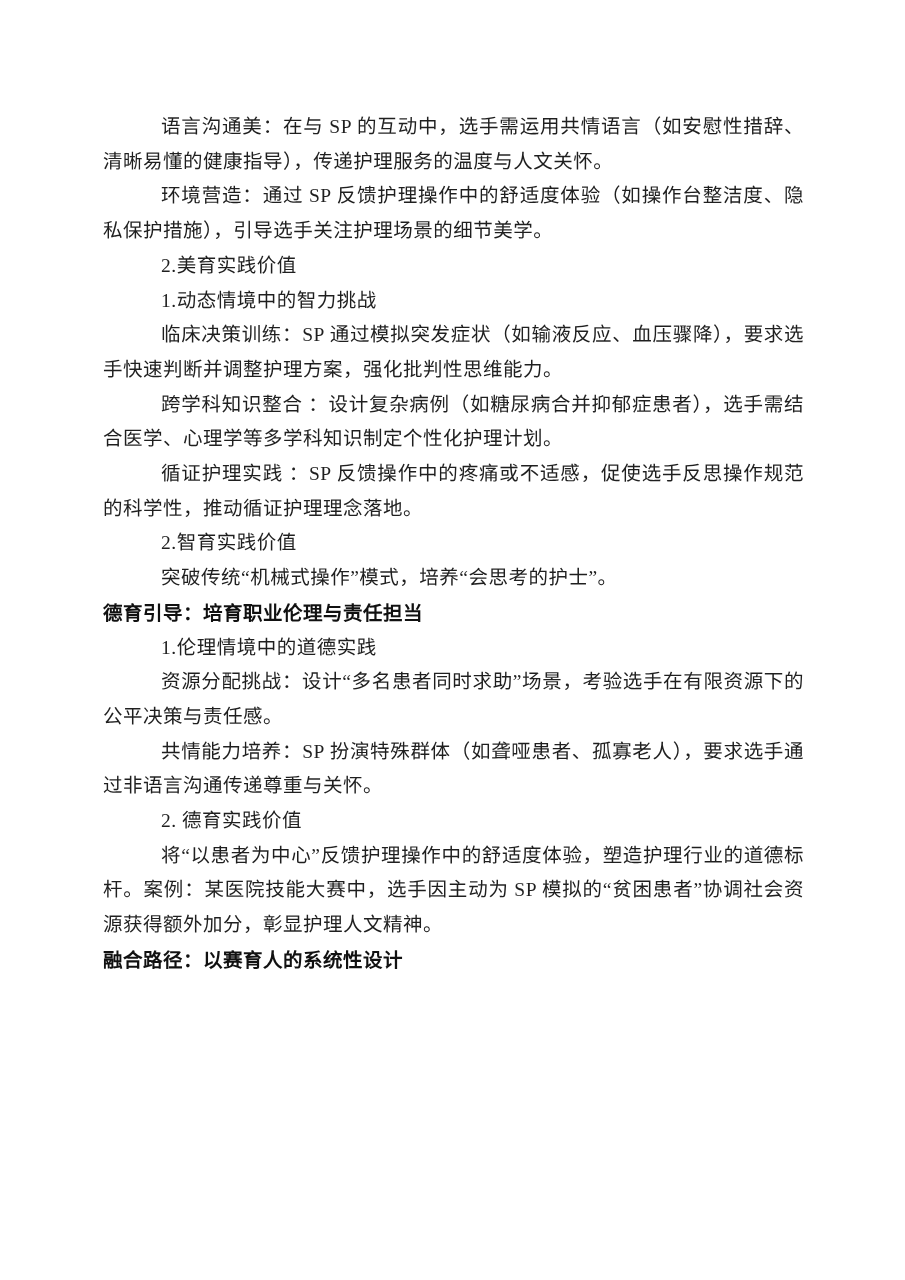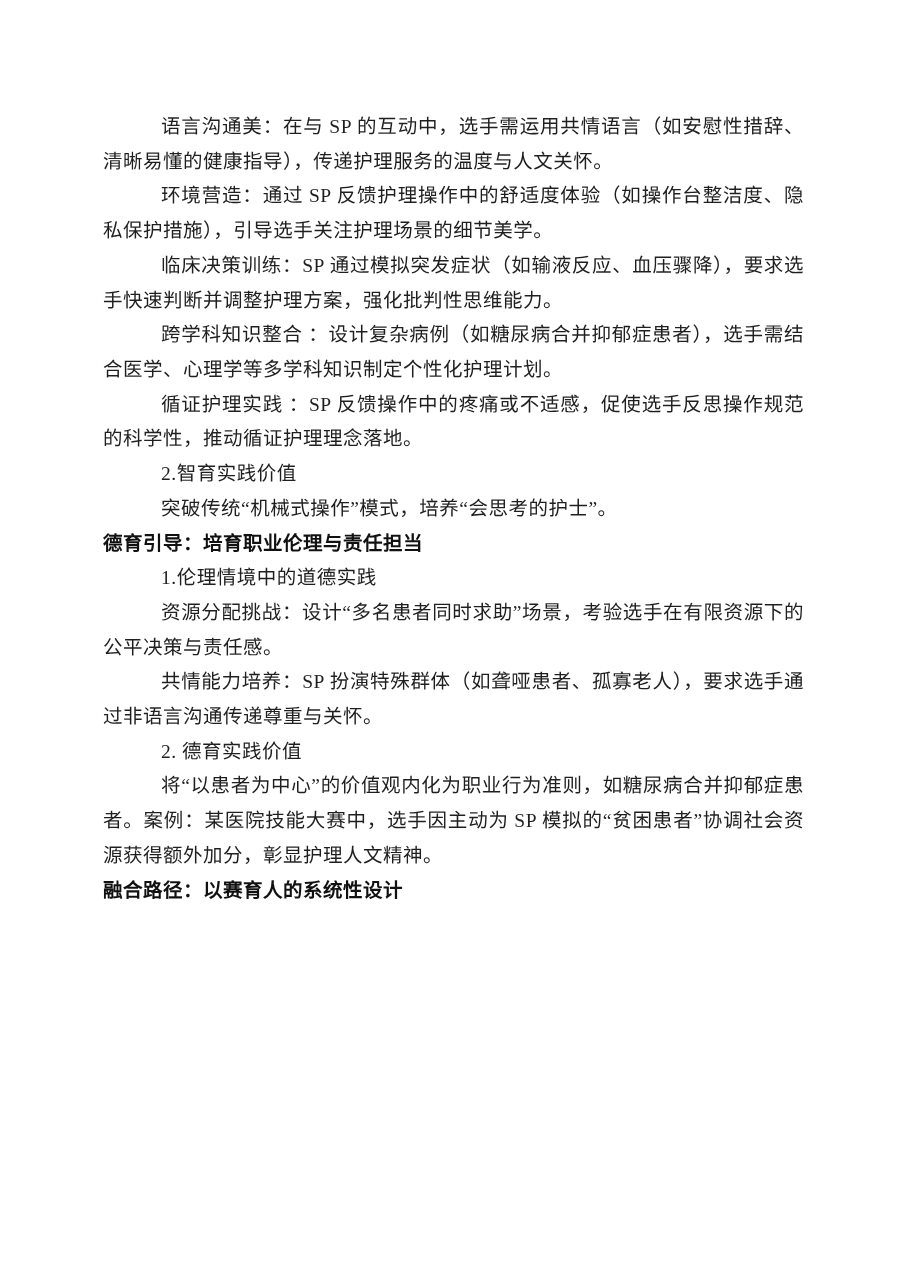--- a/index.html
+++ b/index.html
@@ -52,28 +52,30 @@
     letter-spacing: 0.5px;
   }
 </style>
 </head>
 <body>
 
 <div class="page">
   <div class="content">
     <p class="para">语言沟通美：在与 SP 的互动中，选手需运用共情语言（如安慰性措辞、清晰易懂的健康指导），传递护理服务的温度与人文关怀。</p>
     <p class="para">环境营造：通过 SP 反馈护理操作中的舒适度体验（如操作台整洁度、隐私保护措施），引导选手关注护理场景的细节美学。</p>
+    <p class="para">2.美育实践价值</p>
+    <p class="para">1.动态情境中的智力挑战</p>
     <p class="para">临床决策训练：SP 通过模拟突发症状（如输液反应、血压骤降），要求选手快速判断并调整护理方案，强化批判性思维能力。</p>
     <p class="para">跨学科知识整合 ：设计复杂病例（如糖尿病合并抑郁症患者），选手需结合医学、心理学等多学科知识制定个性化护理计划。</p>
     <p class="para">循证护理实践 ：SP 反馈操作中的疼痛或不适感，促使选手反思操作规范的科学性，推动循证护理理念落地。</p>
     <p class="para">2.智育实践价值</p>
     <p class="para">突破传统“机械式操作”模式，培养“会思考的护士”。</p>
     <p class="heading">德育引导：培育职业伦理与责任担当</p>
     <p class="para">1.伦理情境中的道德实践</p>
     <p class="para">资源分配挑战：设计“多名患者同时求助”场景，考验选手在有限资源下的公平决策与责任感。</p>
     <p class="para">共情能力培养：SP 扮演特殊群体（如聋哑患者、孤寡老人），要求选手通过非语言沟通传递尊重与关怀。</p>
     <p class="para">2. 德育实践价值</p>
-    <p class="para">将“以患者为中心”的价值观内化为职业行为准则，如糖尿病合并抑郁症患者。案例：某医院技能大赛中，选手因主动为 SP 模拟的“贫困患者”协调社会资源获得额外加分，彰显护理人文精神。</p>
+    <p class="para">将“以患者为中心”反馈护理操作中的舒适度体验，塑造护理行业的道德标杆。案例：某医院技能大赛中，选手因主动为 SP 模拟的“贫困患者”协调社会资源获得额外加分，彰显护理人文精神。</p>
     <p class="heading">融合路径：以赛育人的系统性设计</p>
   </div>
 
   <div class="footer">第40页,共76页</div>
 </div>
 
 </body></html>

